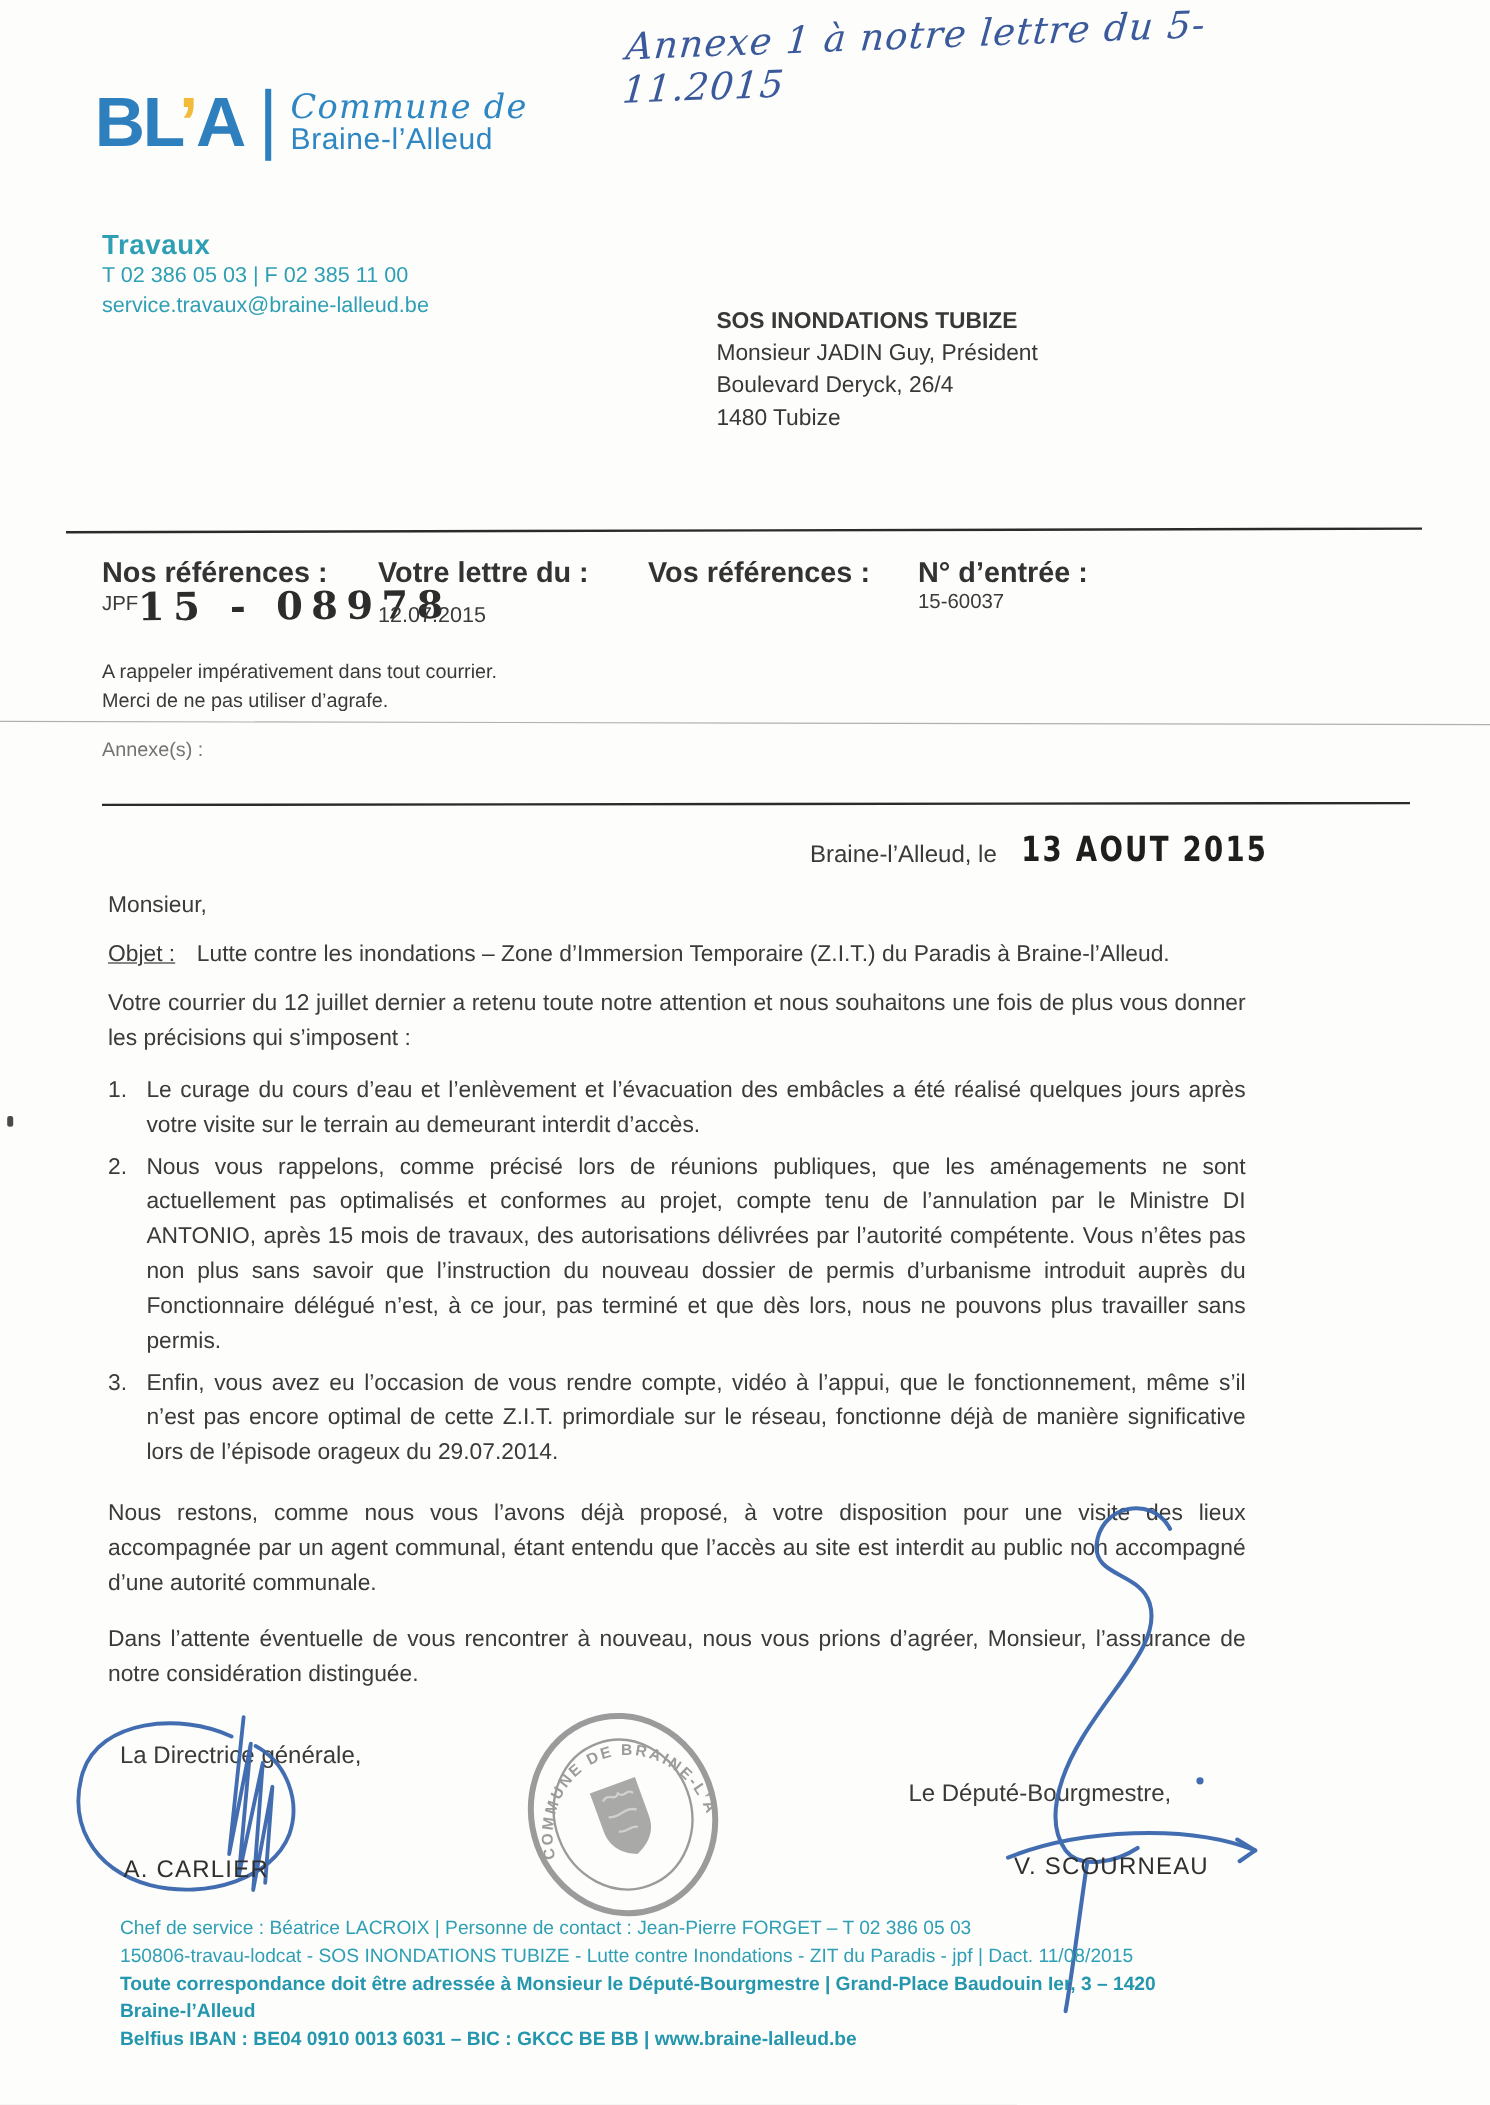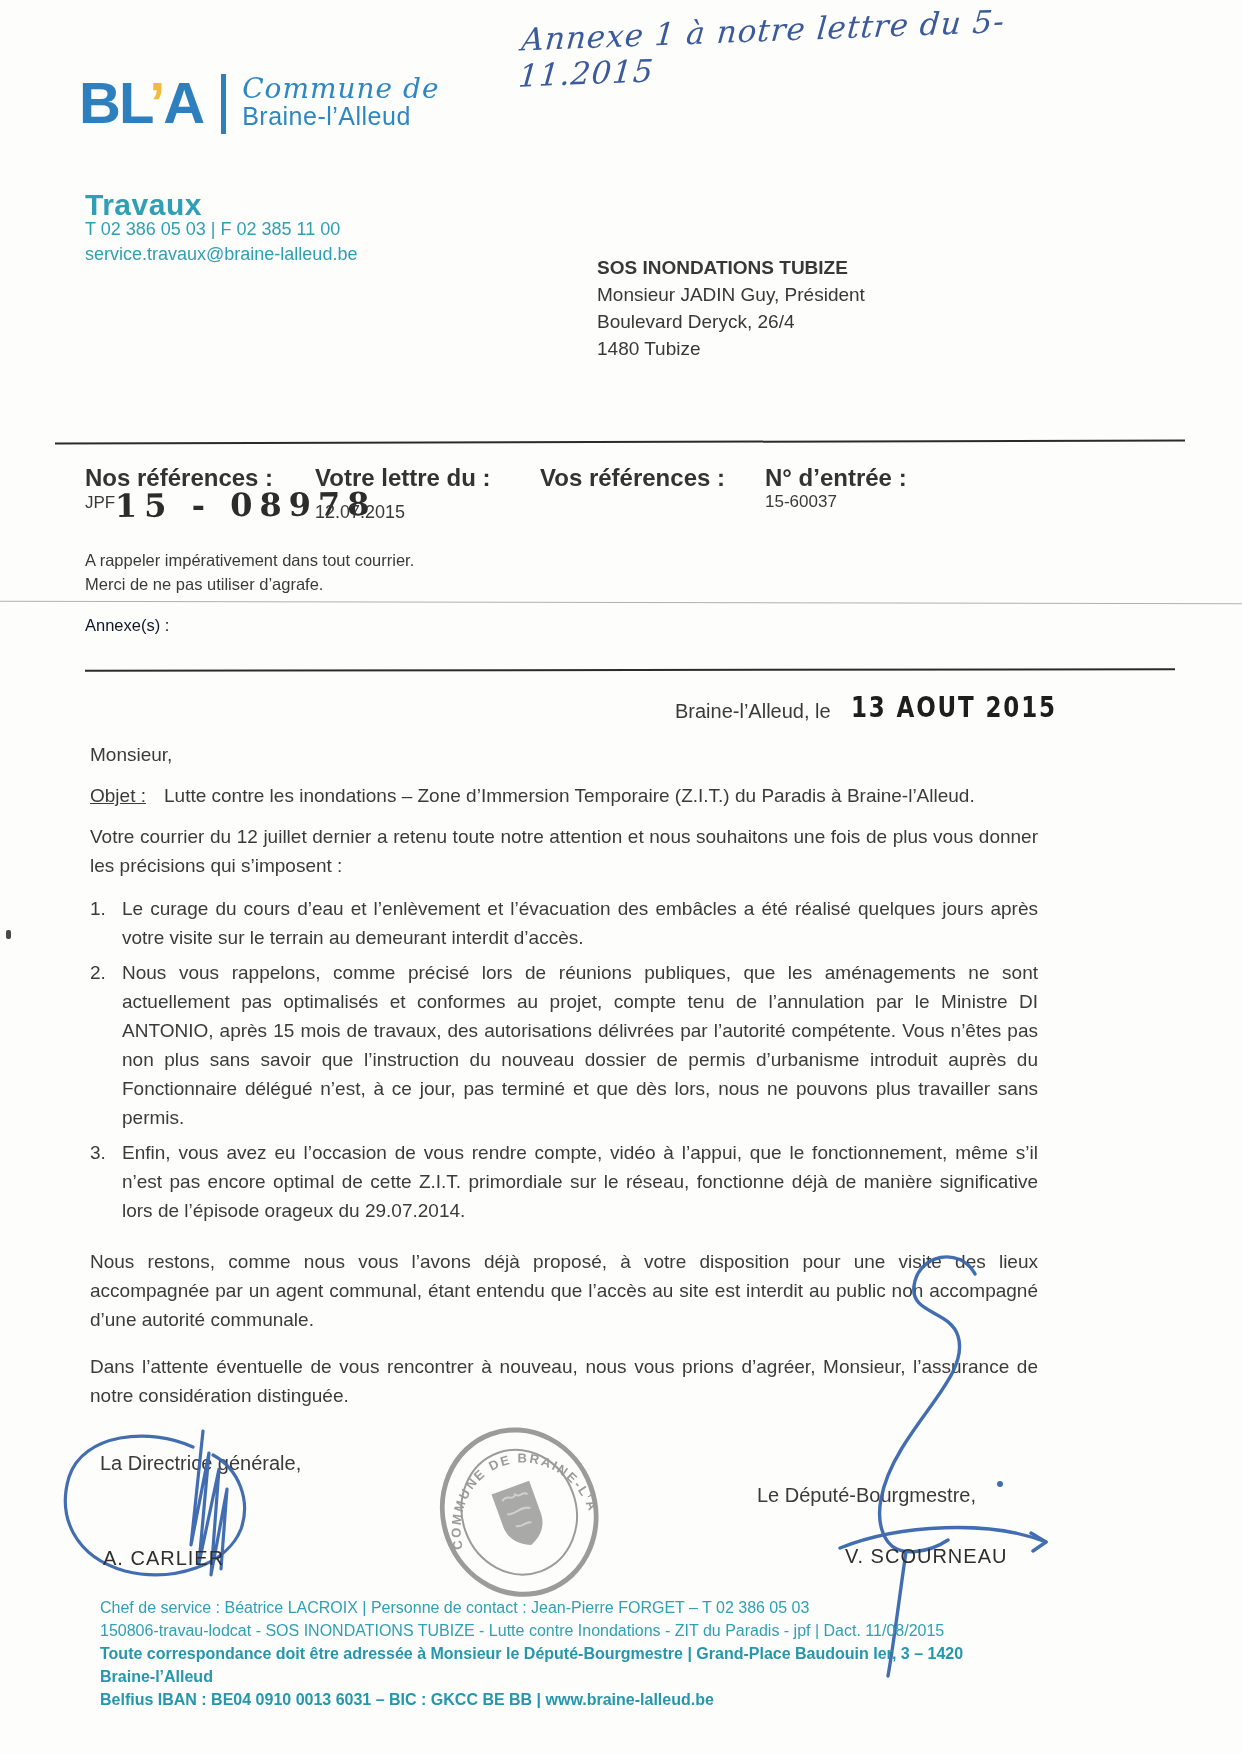--- a/index.html
+++ b/index.html
@@ -18,21 +18,21 @@
   
   .letterhead{position:absolute; left:79px; top:74px; display:flex; align-items:flex-start;}
   .logo-acronym{font-size:58px; font-weight:bold; letter-spacing:-2px; color:#2e7fbe; line-height:1;}
   .logo-apostrophe{color:#f2bc3a; font-size:58px; font-weight:bold;}
   .logo-bar{width:5px; height:60px; background:#2e7fbe; margin:0 16px 0 18px;}
   .logo-org{line-height:1.05;}
   .logo-org .script{font-family:"DejaVu Serif", serif; font-style:italic; font-size:28px; color:#2e86c3; letter-spacing:1px;}
   .logo-org .plain{font-size:25px; color:#2e86c3; letter-spacing:0.5px;}
   
   .sender{position:absolute; left:85px; top:192px; color:#2f9fb4; line-height:25px;}
-  .sender .service{font-size:30px; font-weight:bold; letter-spacing:0.5px;}
+  .sender .service{font-size:23px; font-weight:bold; letter-spacing:0.5px;}
   .sender .line{font-size:18px;}
   
   .recipient{position:absolute; left:597px; top:254px; font-size:19px; line-height:27px; color:#383838;}
   .recipient .org{font-weight:bold;}
   
   .rule{position:absolute; height:0; border-top:2px solid #2b2b2b;}
   .rule-1{left:55px; top:441px; width:1130px; transform:rotate(-0.15deg);}
   .rule-faint{left:0px; top:602px; width:1242px; border-top:1px solid #b3b0ab; transform:rotate(0.12deg);}
   .rule-2{left:85px; top:669px; width:1090px; transform:rotate(-0.08deg);}
   
@@ -40,21 +40,21 @@
   .ref-label.c1{left:85px;} .ref-label.c2{left:315px;} .ref-label.c3{left:540px;} .ref-label.c4{left:765px;}
   .ref-stamp-wrap{position:absolute; left:85px; top:486px; white-space:nowrap;}
   .ref-prefix{font-size:17px; color:#3a3a3a; vertical-align:8px;}
   .ref-stamp{
     font-family:"DejaVu Serif", serif; font-weight:bold; font-size:32px;
     letter-spacing:7px; color:#2c2c2c; display:inline-block; transform:rotate(-0.4deg);
   }
   .ref-value{position:absolute; font-size:18px; color:#3a3a3a;}
   .v2{left:315px; top:502px;} .v4{left:765px; top:492px; font-size:17px;}
   .ref-note{position:absolute; left:85px; top:548px; font-size:16.5px; line-height:24px; color:#3a3a3a;}
-  .annexes{position:absolute; left:85px; top:616px; font-size:16.5px; color:#0f172a;}
+  .annexes{position:absolute; left:85px; top:616px; font-size:16.5px; color:#737373;}
   
   .dateline{position:absolute; left:675px; top:695px; font-size:20px; color:#3a3a3a; white-space:nowrap;}
   .date-stamp{
     display:inline-block; margin-left:20px;
     font-family:"DejaVu Sans", sans-serif; font-weight:bold; font-size:25px;
     letter-spacing:2px; color:#1e1e1e; transform:scale(0.92,1.15); transform-origin:left bottom;
   }
   
   .body{position:absolute; left:90px; top:740px; width:948px; font-size:19px; line-height:29px; color:#3b3b3b;}
   .body p{margin:0; text-align:justify;}

